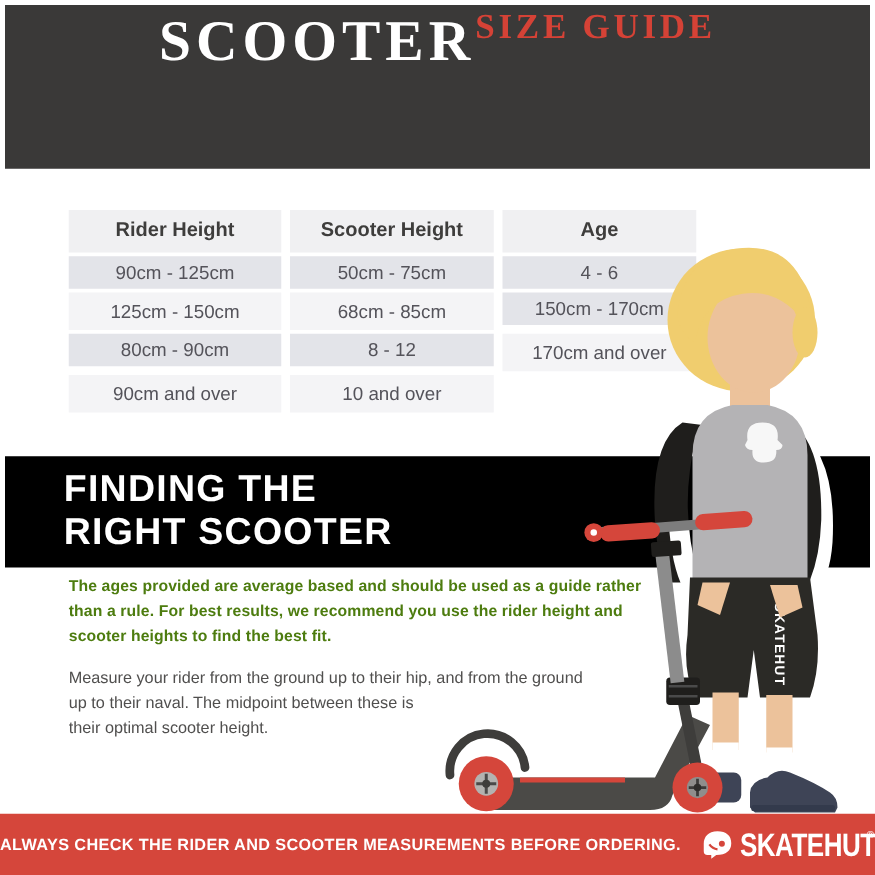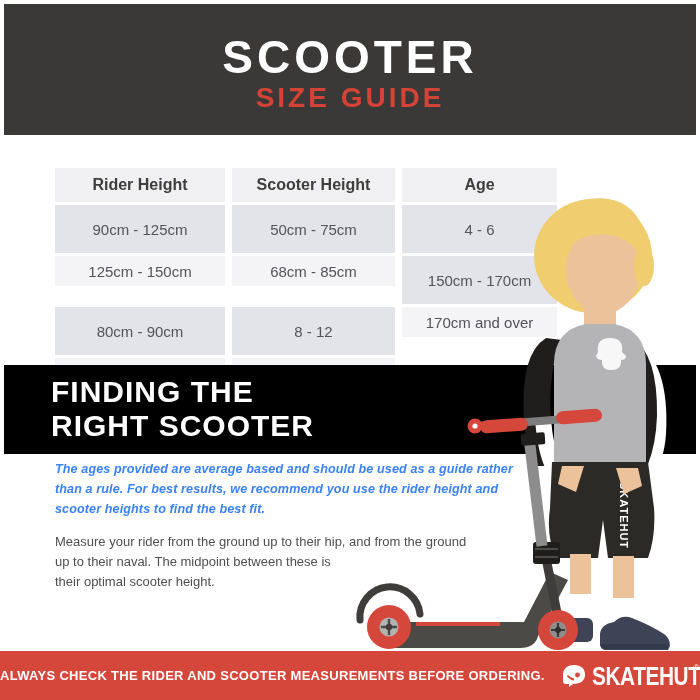--- a/index.html
+++ b/index.html
@@ -3,49 +3,49 @@
 <meta charset="utf-8">
 <style>
   html,body{margin:0;padding:0;background:#ffffff;}
   #canvas{
     position:relative;width:700px;height:700px;background:#ffffff;overflow:hidden;
     font-family:"Liberation Sans", sans-serif;
   }
   
   .header-panel{
     position:absolute;top:4px;left:4px;right:4px;height:131px;
-    background:#3a3938;display:flex;flex-direction:column;align-items:center;justify-content:center;
+    background:#3a3938;display:flex;flex-direction:row;align-items:flex-start;justify-content:center;font-family:Liberation Serif, serif;
   }
   .header-title{
     color:#ffffff;font-size:46px;font-weight:800;letter-spacing:4px;line-height:1;margin-top:6px;
   }
   .header-subtitle{
     color:#d6structurally;color:#d54236;font-size:28px;font-weight:800;letter-spacing:3px;line-height:1;margin-top:4px;
   }
   
   .size-table{
     position:absolute;left:55px;top:168px;width:503px;
     display:grid;grid-template-columns:170px 163px 155px;column-gap:7px;row-gap:3px;
   }
   .cell{display:flex;align-items:center;justify-content:center;font-size:15px;color:#54535a;}
   .cell.head{height:34px;background:#f0f0f2;font-weight:bold;font-size:16px;color:#3e3d3c;}
-  .cell.rA{height:48px;background:#e3e4e9;}
+  .cell.rA{height:26px;background:#e3e4e9;}
   .cell.rB{height:30px;background:#f4f4f6;}
   
   .band{
     position:absolute;top:365px;left:4px;right:4px;height:89px;background:#000000;
   }
   .band-heading{
     color:#ffffff;font-size:30px;font-weight:800;letter-spacing:1px;line-height:34px;
     padding:10px 0 0 47px;white-space:pre-line;
   }
   
   .copy{position:absolute;left:55px;top:459px;width:505px;}
   .copy p{margin:0 0 13px 0;white-space:pre-line;}
-  .p-bold{font-size:12.6px;line-height:20px;font-weight:bold;color:#3b82f6;letter-spacing:.1px;font-style:italic;}
+  .p-bold{font-size:12.6px;line-height:20px;font-weight:bold;color:#4d7c0f;letter-spacing:.1px;}
   .p-reg{font-size:13px;line-height:20px;color:#504f4e;}
   
   .footer{
     position:absolute;left:0;right:0;bottom:0;height:49px;background:#d5463b;z-index:10;
     display:flex;align-items:center;box-sizing:border-box;
   }
   .footer-notice{color:#ffffff;font-size:13px;font-weight:bold;letter-spacing:.3px;}
   .brand{display:flex;align-items:flex-start;margin-left:16px;}
   .brand-word{
     color:#ffffff;font-size:26px;font-weight:800;letter-spacing:-.5px;line-height:1;

